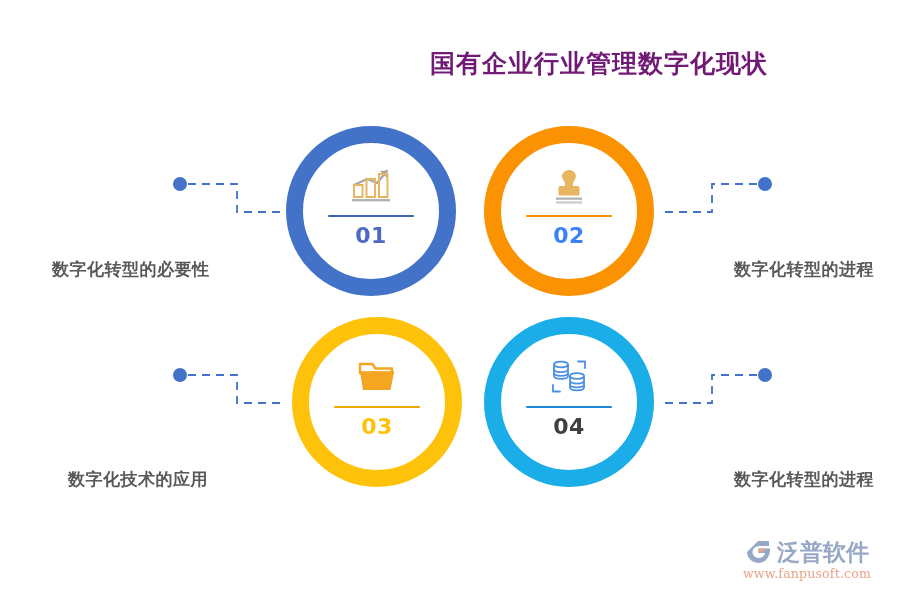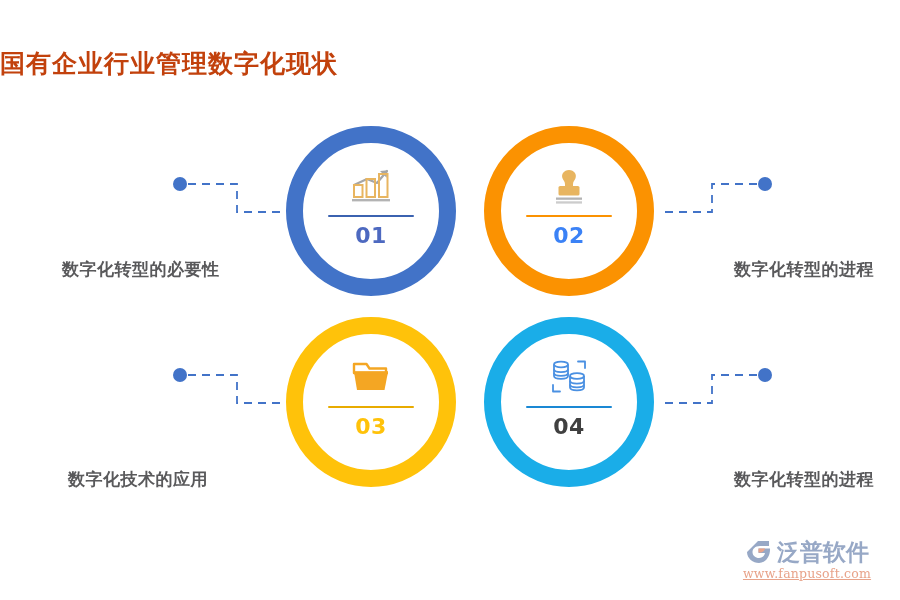--- a/index.html
+++ b/index.html
@@ -22,24 +22,24 @@
     height: 600px;
     background: #ffffff;
   }
 
   
   .page-title {
     position: absolute;
     top: 46px;
     left: 0;
     width: 768px;
-    text-align: left;
+    text-align: right;
     font-size: 25px;
     font-weight: bold;
-    color: #c2410c;
+    color: #701a75;
     letter-spacing: 1px;
     line-height: 34px;
   }
 
   
   #connectors {
     position: absolute;
     top: 0; left: 0;
     width: 900px;
     height: 600px;
@@ -53,21 +53,21 @@
     height: 170px;
     border-radius: 50%;
     background: #ffffff;
     display: flex;
     flex-direction: column;
     align-items: center;
     justify-content: center;
   }
   .node.n1 { left: 286px; top: 126px; border: 17px solid #4273c8; }
   .node.n2 { left: 484px; top: 126px; border: 17px solid #fb9201; }
-  .node.n3 { left: 286px; top: 317px; border: 17px solid #ffc20a; }
+  .node.n3 { left: 292px; top: 317px; border: 17px solid #ffc20a; }
   .node.n4 { left: 484px; top: 317px; border: 17px solid #1aade8; }
 
   .node-inner {
     width: 136px;
     display: flex;
     flex-direction: column;
     align-items: center;
     transform: translateY(-6px);
   }
 
@@ -103,21 +103,21 @@
   
   .node-label {
     position: absolute;
     font-size: 17px;
     font-weight: bold;
     color: #59595b;
     letter-spacing: 0.5px;
     white-space: nowrap;
     line-height: 24px;
   }
-  .label-l1 { left: 62px;  top: 258px; }
+  .label-l1 { left: 52px;  top: 258px; }
   .label-r2 { right: 26px; top: 258px; }
   .label-l3 { left: 68px;  top: 468px; }
   .label-r4 { right: 26px; top: 468px; }
 
   
   .watermark {
     position: absolute;
     right: 18px;
     bottom: 12px;
     width: 150px;
@@ -138,21 +138,20 @@
     color: #97a8c6;
     letter-spacing: 0px;
     line-height: 26px;
   }
   .wm-url {
     font-size: 12.5px;
     color: #e8a38a;
     letter-spacing: 0.2px;
     margin-top: 1px;
     font-family: "DejaVu Serif", "Liberation Serif", serif;
-    text-decoration: underline;
   }
 </style>
 </head>
 <body>
 
 <div id="canvas">
 
   <div class="page-title">国有企业行业管理数字化现状</div>
 
   <svg id="connectors" viewBox="0 0 900 600" width="900" height="600">

